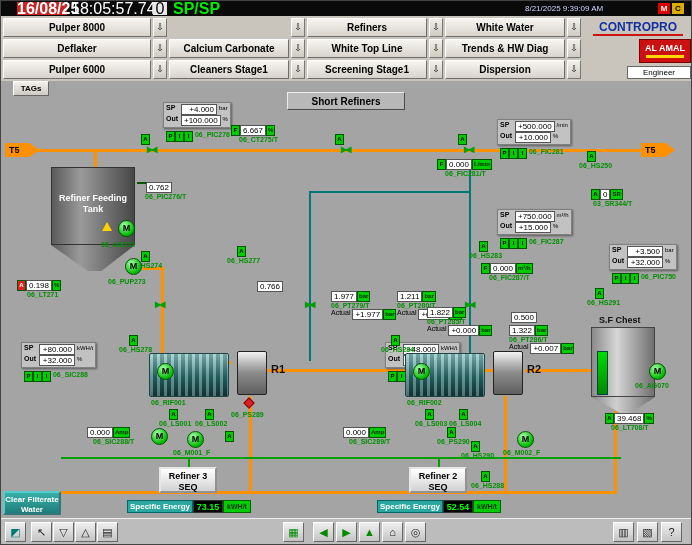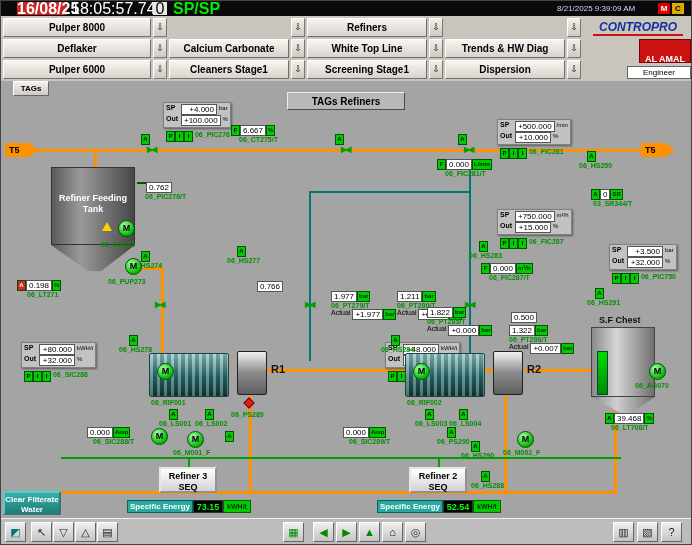--- a/index.html
+++ b/index.html
@@ -13,23 +13,23 @@
   .tb-counter{background:#e8e8e8;color:#000;text-align:center;line-height:13px}
   .tb-mode{color:#00ee00;font-weight:bold;line-height:13px}
   .tb-alarm{background:#cc0000;color:#ffee00;font-weight:bold;text-align:center;line-height:13px}
   .tb-dt{color:#cfd6ff;font-size:8px;line-height:13px}
   .tb-ind{width:12px;height:11px;font-size:8px;font-weight:bold;text-align:center;line-height:11px}
   
   .navbg{left:0;top:15px;width:692px;height:65px;background:#c9c5bd}
   .navbtn{height:19px;background:linear-gradient(#f7f5f1,#d8d4cc);border:1px solid;border-color:#ffffff #6e6e6e #6e6e6e #ffffff;font-weight:bold;font-size:10px;display:flex;align-items:center;justify-content:center;color:#000;cursor:pointer}
   .navbtn.active{background:#00dff0}
   .arrowbtn{width:14px;height:19px;background:linear-gradient(#f0efe9,#cfcbc2);border:1px solid;border-color:#fff #777 #777 #fff;font-size:9px;text-align:center;line-height:17px;color:#111;cursor:pointer}
-  .logo-main{color:#1430a0;font-weight:bold;font-style:italic;font-size:12px;text-align:center}
+  .logo-main{color:#1430a0;font-weight:bold;font-size:12px;text-align:center}
   .logo-under{background:#cc1111;height:2px}
-  .logo-box{background:#cc1111;color:#fff;font-weight:bold;font-size:9px;text-align:center;border:1px solid #700;padding-top:14px}
+  .logo-box{background:#cc1111;color:#fff;font-weight:bold;font-size:9px;text-align:center;border:1px solid #700;padding-top:3px}
   .logo-sub{background:#ffd800;height:3px;margin:2px 6px 0 6px}
   .rolebox{background:#fff;border:1px solid #666;color:#000;font-size:8px;text-align:center;line-height:12px}
   
   .smallbtn{background:linear-gradient(#f2f0ec,#cfcbc2);border:1px solid;border-color:#fff #666 #666 #fff;font-size:8px;font-weight:bold;text-align:center;line-height:13px;cursor:pointer}
   .title-box{background:#b8b8b8;border:1px solid #ececec;border-right-color:#4a4a4a;border-bottom-color:#4a4a4a;font-weight:bold;font-size:10px;display:flex;align-items:center;justify-content:center;color:#000}
   .pipe{background:#ff9000}
   .pipe.teal{background:#007878}
   .pipe.green{background:#00a000}
   .t5{width:34px;height:14px;background:#ff9000;clip-path:polygon(0 0,72% 0,100% 50%,72% 100%,0 100%);color:#000;font-weight:bold;font-size:9px;line-height:14px;padding-left:4px}
   .valve{color:#00a000;font-size:8px;letter-spacing:-2px;font-weight:bold;line-height:8px}
@@ -70,30 +70,31 @@
 </head>
 <body>
 
 <div id="screen">
 
   <div class="abs topbar"></div>
   <div class="abs tb-date" style="left:16px;top:1px;width:50px;height:13px">16/08/25</div>
   <div class="abs tb-time" style="left:70px;top:1px;width:80px;height:13px">18:05:57.749</div>
   <div class="abs tb-counter" style="left:152px;top:1px;width:14px;height:13px">0</div>
   <div class="abs tb-mode" style="left:172px;top:1px;width:40px;height:13px">SP/SP</div>
-  <div class="abs tb-dt" style="left:556px;top:1px;width:106px;height:13px">8/21/2025 9:39:09 AM</div>
+  <div class="abs tb-dt" style="left:524px;top:1px;width:106px;height:13px">8/21/2025 9:39:09 AM</div>
   <div class="abs tb-ind" style="left:657px;top:2px;background:#dd0000;color:#fff">M</div>
   <div class="abs tb-ind" style="left:671px;top:2px;background:#ddaa00;color:#000">C</div>
 
   <div class="abs navbg"></div>
   <div class="abs navbtn" style="left:2px;top:17px;width:148px">Pulper 8000</div>
   <div class="abs arrowbtn" style="left:152px;top:17px">⇩</div>
   <div class="abs arrowbtn" style="left:290px;top:17px">⇩</div>
   <div class="abs navbtn" style="left:306px;top:17px;width:120px">Refiners</div>
   <div class="abs arrowbtn" style="left:428px;top:17px">⇩</div>
+  <div class="abs navbtn" style="left:444px;top:17px;width:120px">White Water</div>
   <div class="abs arrowbtn" style="left:566px;top:17px">⇩</div>
 
   <div class="abs navbtn" style="left:2px;top:38px;width:148px">Deflaker</div>
   <div class="abs arrowbtn" style="left:152px;top:38px">⇩</div>
   <div class="abs navbtn" style="left:168px;top:38px;width:120px">Calcium Carbonate</div>
   <div class="abs arrowbtn" style="left:290px;top:38px">⇩</div>
   <div class="abs navbtn" style="left:306px;top:38px;width:120px">White Top Line</div>
   <div class="abs arrowbtn" style="left:428px;top:38px">⇩</div>
   <div class="abs navbtn" style="left:444px;top:38px;width:120px">Trends &amp; HW Diag</div>
   <div class="abs arrowbtn" style="left:566px;top:38px">⇩</div>
@@ -106,21 +107,21 @@
   <div class="abs arrowbtn" style="left:428px;top:59px">⇩</div>
   <div class="abs navbtn" style="left:444px;top:59px;width:120px">Dispersion</div>
   <div class="abs arrowbtn" style="left:566px;top:59px">⇩</div>
 
   <div class="abs logo-main" style="left:584px;top:19px;width:106px">CONTROPRO</div>
   <div class="abs logo-under" style="left:592px;top:33px;width:90px"></div>
   <div class="abs logo-box" style="left:638px;top:38px;width:52px;height:24px"><span>AL AMAL</span><div class="logo-sub"></div></div>
   <div class="abs rolebox" style="left:626px;top:65px;width:64px;height:13px">Engineer</div>
 
   <div class="abs smallbtn" style="left:12px;top:80px;width:36px;height:15px">TAGs</div>
-  <div class="abs title-box" style="left:286px;top:91px;width:118px;height:18px">TAGs Refiners</div>
+  <div class="abs title-box" style="left:286px;top:91px;width:118px;height:18px">Short Refiners</div>
 
   <div class="abs pipe" style="left:20px;top:148px;width:620px;height:3px"></div>
   <div class="abs pipe" style="left:93px;top:151px;width:3px;height:17px"></div>
   <div class="abs pipe" style="left:130px;top:266px;width:33px;height:3px"></div>
   <div class="abs pipe" style="left:160px;top:266px;width:3px;height:96px"></div>
   <div class="abs pipe" style="left:160px;top:360px;width:70px;height:3px"></div>
   <div class="abs pipe" style="left:262px;top:368px;width:230px;height:3px"></div>
   <div class="abs pipe" style="left:524px;top:368px;width:76px;height:3px"></div>
   <div class="abs pipe" style="left:598px;top:330px;width:3px;height:40px"></div>
   <div class="abs pipe" style="left:60px;top:490px;width:556px;height:3px"></div>

